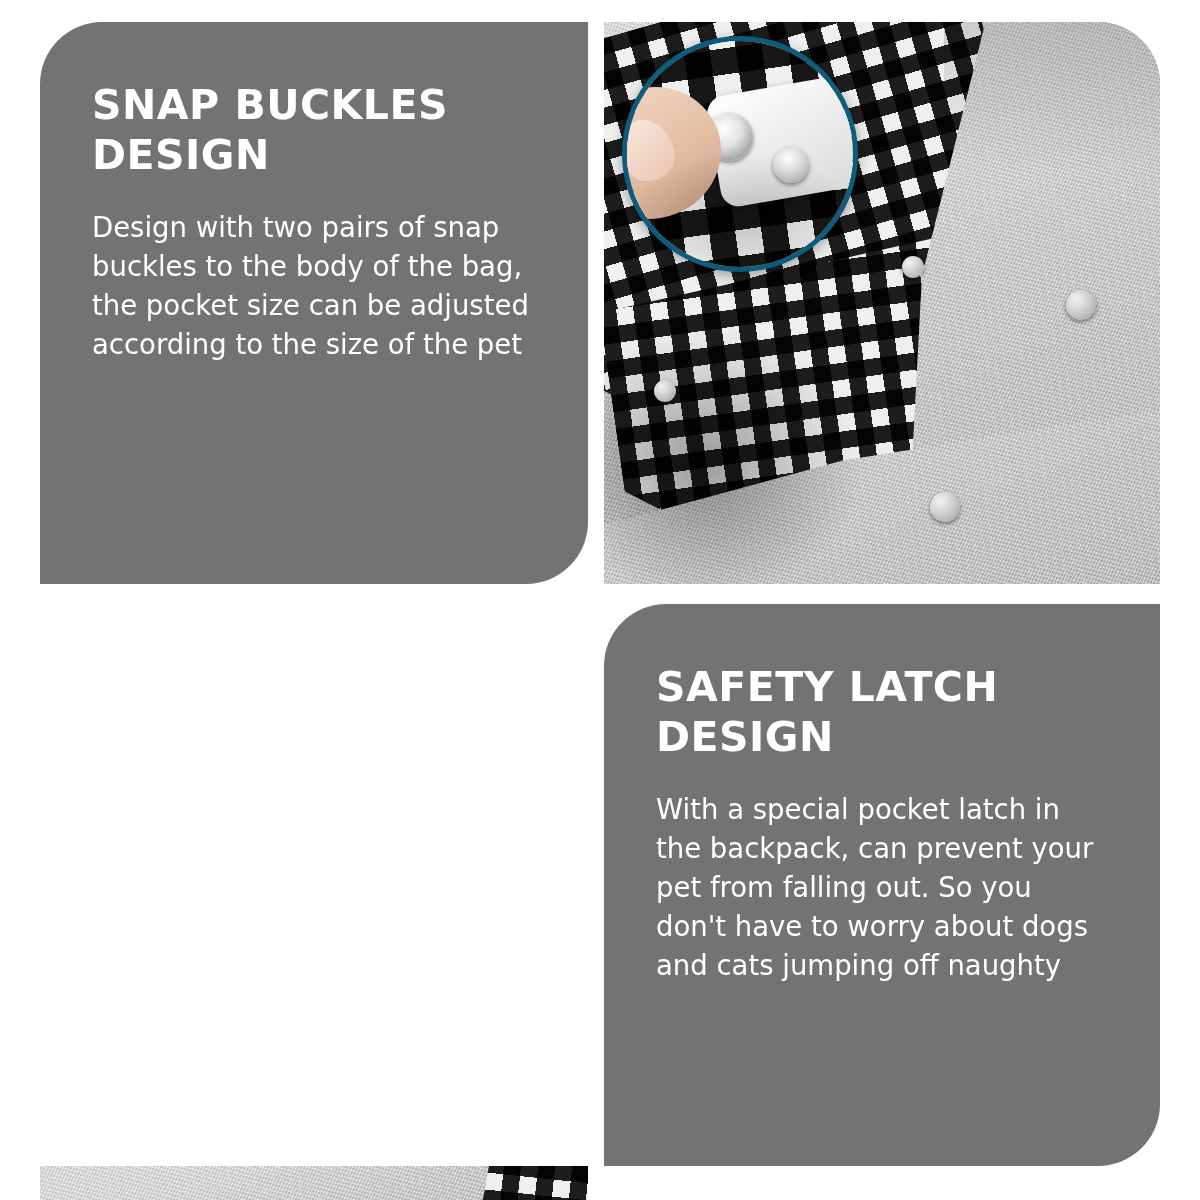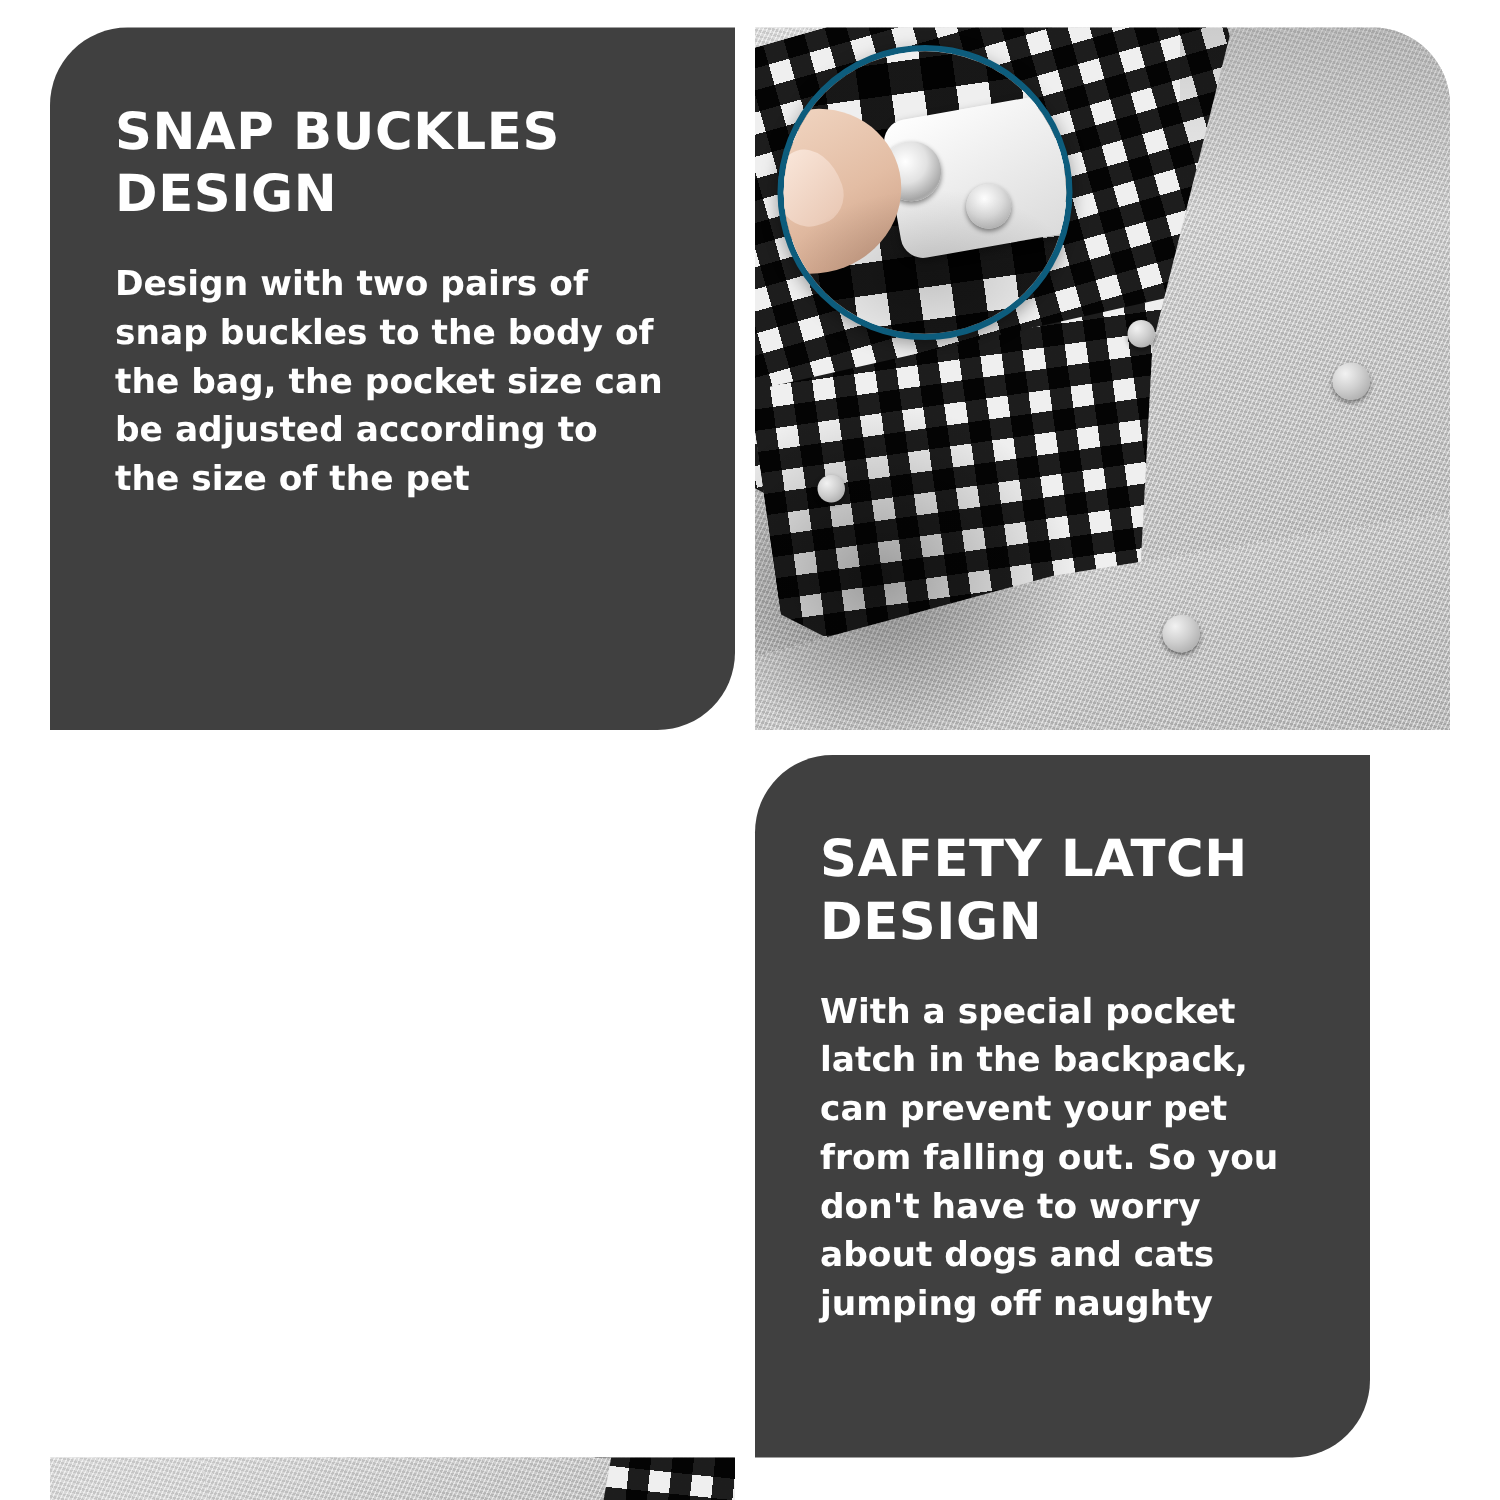--- a/index.html
+++ b/index.html
@@ -18,52 +18,52 @@
   }
 
   
   .panel {
     position: absolute;
     overflow: hidden;
   }
 
   
   .text-panel {
-    background: #404040;
+    background: #737373;
     color: #ffffff;
     padding: 58px 52px 40px 52px;
     display: flex;
     flex-direction: column;
     justify-content: flex-start;
   }
   .panel-title {
     font-size: 41px;
     font-weight: bold;
     line-height: 1.22;
     letter-spacing: 0.5px;
     margin-bottom: 28px;
     text-transform: uppercase;
   }
   .panel-body {
     font-size: 27.5px;
     line-height: 1.42;
-    font-weight: bold;
+    font-weight: normal;
   }
 
   
   .r-tl { border-top-left-radius: 62px; }
   .r-tr { border-top-right-radius: 62px; }
   .r-bl { border-bottom-left-radius: 62px; }
   .r-br { border-bottom-right-radius: 62px; }
 
   
   #panel-snap-text   { left: 40px;  top: 22px;   width: 548px;  height: 562px; }
   #panel-snap-photo  { left: 604px; top: 22px;   width: 556px;  height: 562px; }
   #panel-latch-photo { left: 40px;  top: 604px;  width: 548px;  height: 562px; }
-  #panel-latch-text  { left: 604px; top: 604px;  width: 492px;  height: 562px; }
+  #panel-latch-text  { left: 604px; top: 604px;  width: 556px;  height: 562px; }
 
   
   .photo {
     position: relative;
     background: #d7d7d7;
   }
 
   
   .fabric-gray {
     position: absolute;

